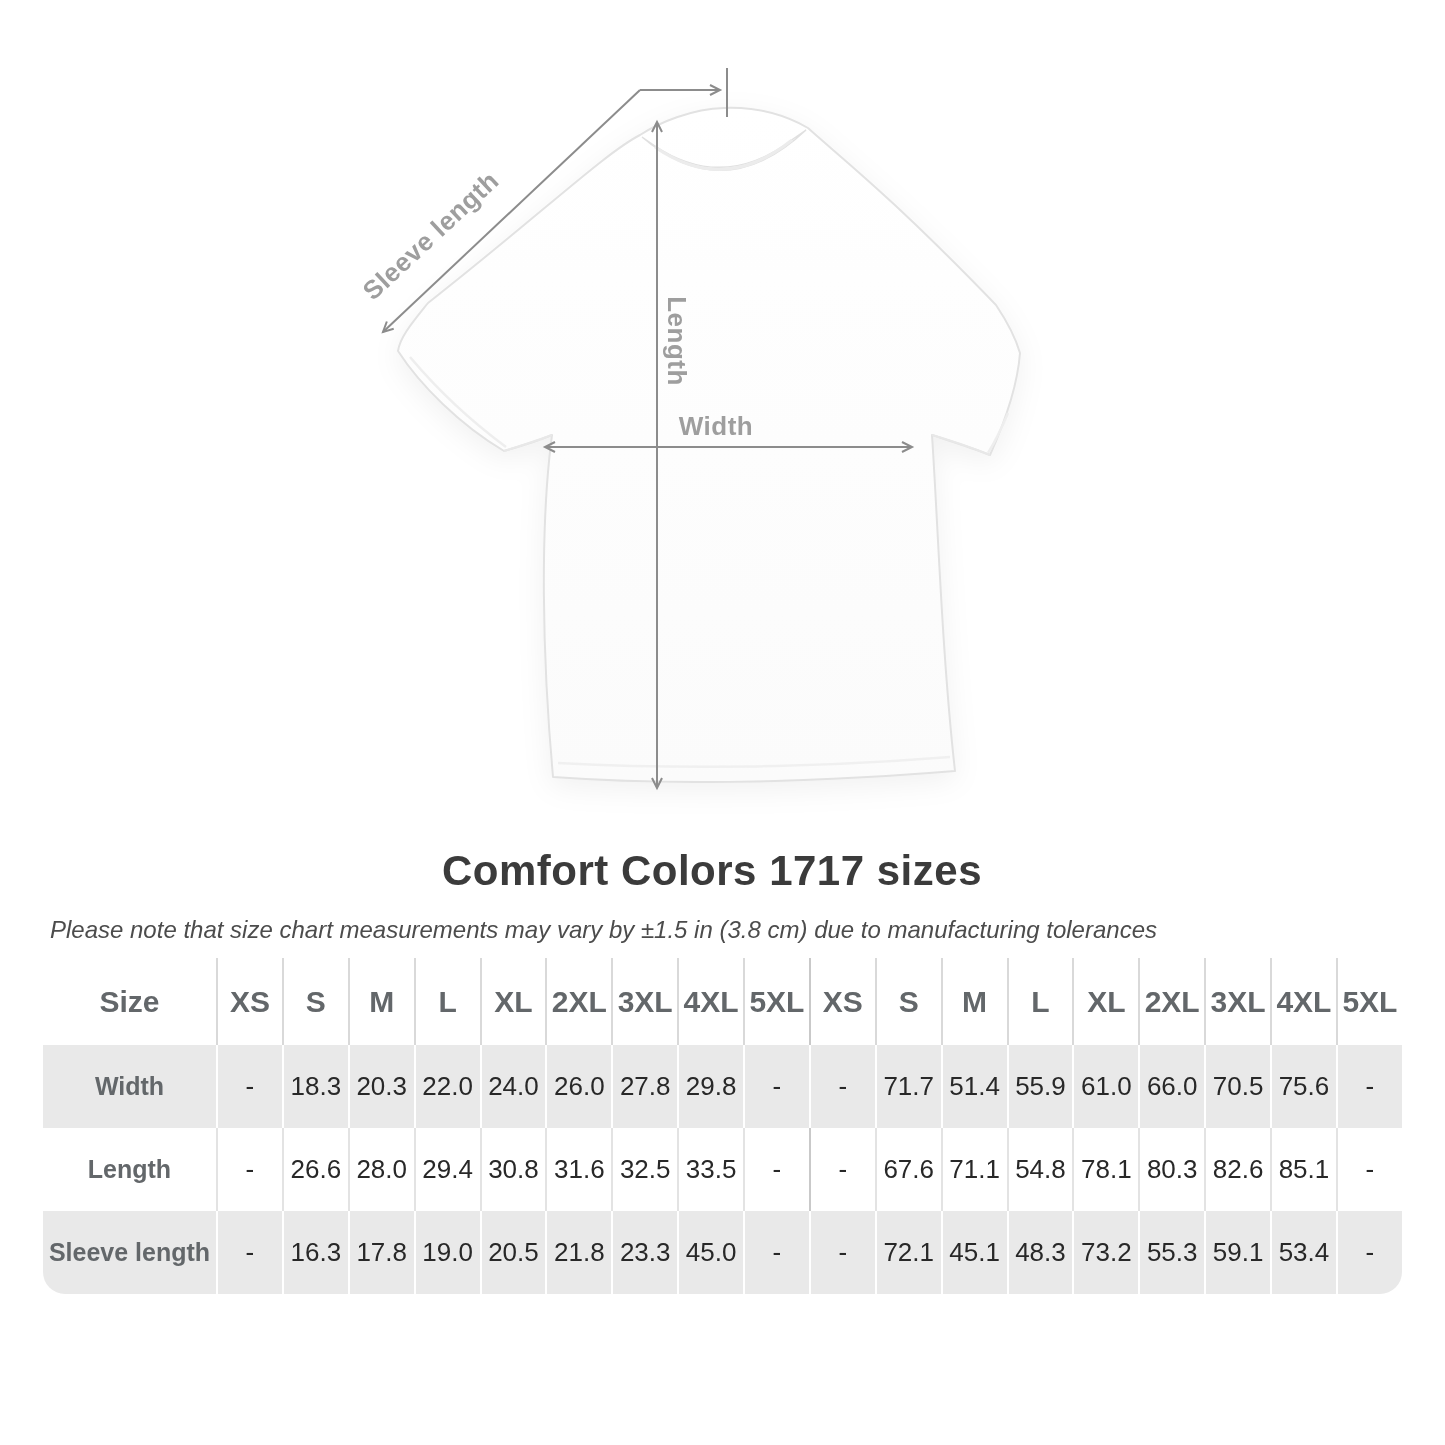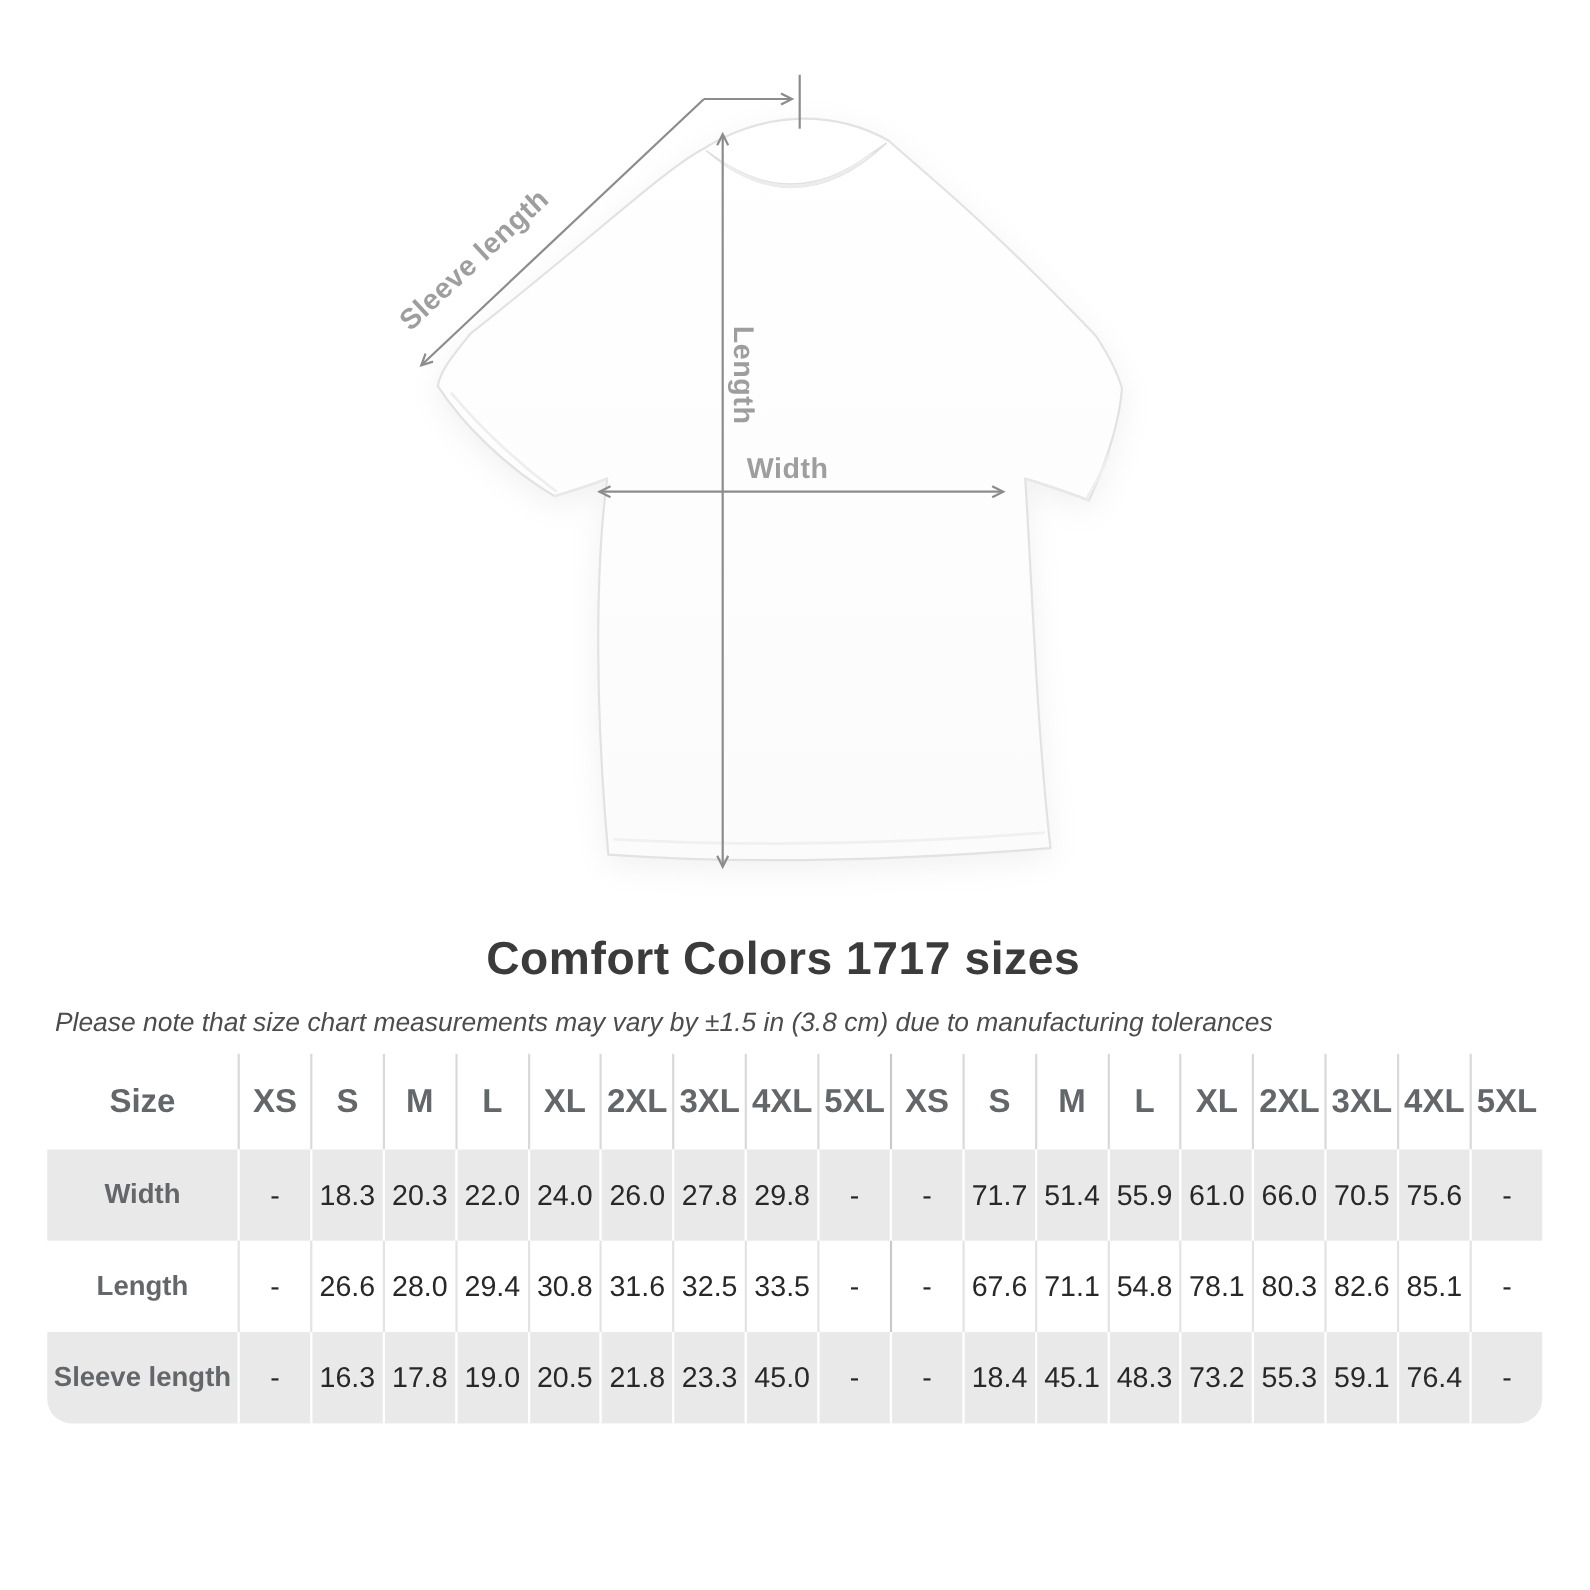--- a/index.html
+++ b/index.html
@@ -224,24 +224,24 @@
     <td>-</td>
     <td>16.3</td>
     <td>17.8</td>
     <td>19.0</td>
     <td>20.5</td>
     <td>21.8</td>
     <td>23.3</td>
     <td>45.0</td>
     <td>-</td>
     <td class="sec">-</td>
-    <td>18.4</td>
+    <td>72.1</td>
     <td>45.1</td>
     <td>48.3</td>
     <td>73.2</td>
     <td>55.3</td>
     <td>59.1</td>
-    <td>76.4</td>
+    <td>53.4</td>
     <td class="last">-</td>
   </tr>
 </tbody>
     </table>
 </div>
 
 </body></html>

